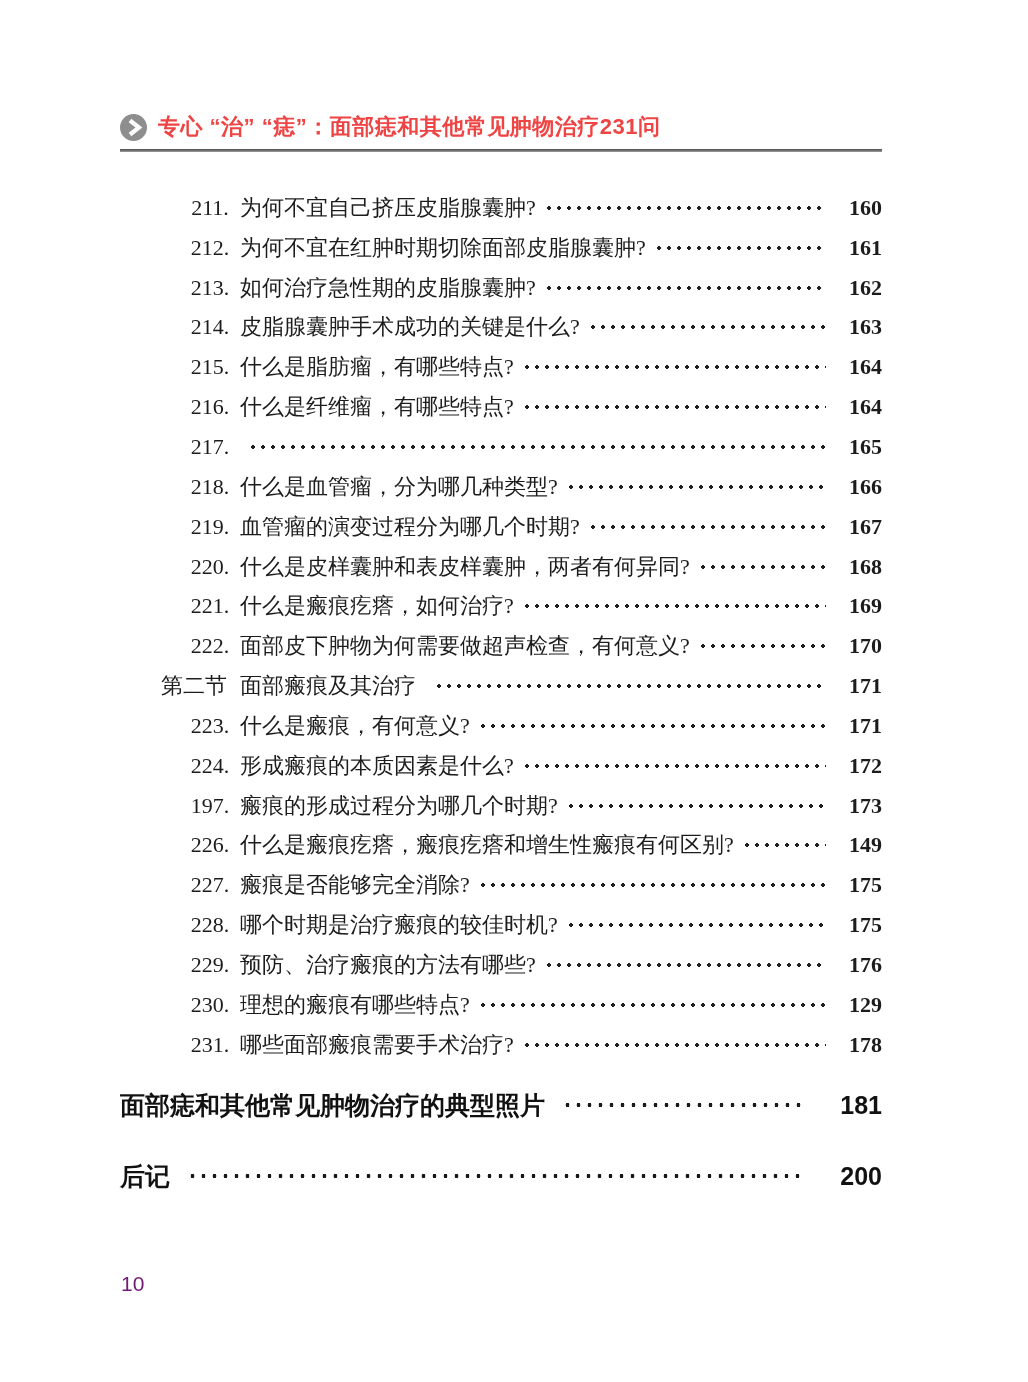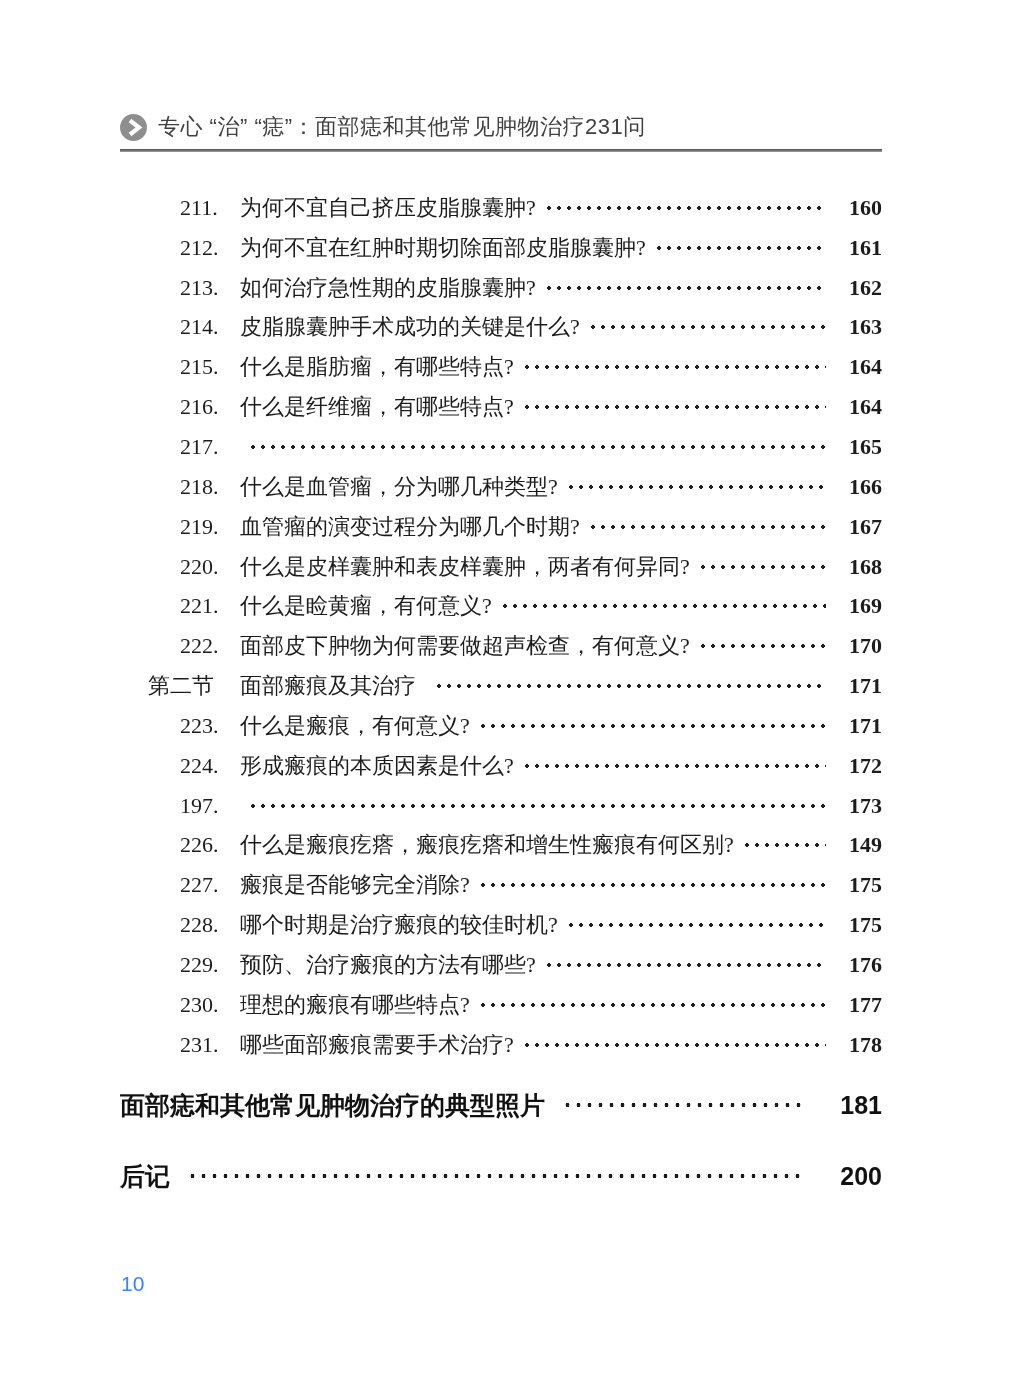--- a/index.html
+++ b/index.html
@@ -6,29 +6,29 @@
   .page {
     position:relative; width:1028px; height:1382px; background:#ffffff;
     margin:0 auto; overflow:hidden;
     font-family:"Liberation Serif","DejaVu Serif",serif; color:#1c1c1c;
   }
   
   .header { position:absolute; left:120px; top:112px; width:762px; }
   .header-inner { display:flex; align-items:center; gap:11px; padding-bottom:7px; }
   .header-title {
     font-family:"Liberation Sans","DejaVu Sans",sans-serif;
-    font-weight:normal; font-size:22px; color:#404040; letter-spacing:0.5px;
+    font-weight:bold; font-size:22px; color:#ef4444; letter-spacing:0.5px;
     white-space:nowrap;
   }
   .header-rule { height:3px; background:linear-gradient(#4c4c4c,#9c9c9c); }
   .hicon { flex:none; display:block; }
   
   .toc { position:absolute; left:120px; top:188px; width:762px; }
   .toc-row { display:flex; align-items:center; height:39.85px; font-size:22px; }
-  .toc-row .num { flex:none; margin-left:60px; width:60px; }
+  .toc-row .num { flex:none; margin-left:60px; width:60px;text-align:center; }
   .toc-row .title { flex:none; white-space:nowrap; }
   .leader {
     flex:1; height:12px; margin-left:8px; margin-right:10px;
     background-image:radial-gradient(circle,#1e1e1e 1.7px,transparent 1.9px);
     background-size:10px 12px; background-repeat:repeat-x; background-position:0 50%;
   }
   .pagenum { flex:none; width:46px; text-align:right;font-weight:bold; }
   .section-row .num { margin-left:28px; width:92px; }
   .section-row .leader { margin-left:18px; }
   
@@ -43,21 +43,21 @@
     background-image:radial-gradient(circle,#1a1a1a 1.9px,transparent 2.1px);
     background-size:11px 12px;
   }
   .big-row .pagenum { width:52px; }
   #big-entry-0 { top:1088px; height:34px; }
   #big-entry-1 { top:1159px; height:34px; }
   
   .folio {
     position:absolute; left:121px; top:1272px;
     font-family:"Liberation Sans","DejaVu Sans",sans-serif;
-    font-size:21px; color:#3b82f6;
+    font-size:21px; color:#701a75;
   }
 </style>
 </head>
 <body>
 
 <div class="page">
 
   <div class="header">
     <div class="header-inner">
       <svg class="hicon" width="27" height="27" viewBox="0 0 27 27">
@@ -125,21 +125,21 @@
       <span class="pagenum">167</span>
     </div>
     <div class="toc-row">
       <span class="num">220.</span>
       <span class="title">什么是皮样囊肿和表皮样囊肿，两者有何异同?</span>
       <span class="leader"></span>
       <span class="pagenum">168</span>
     </div>
     <div class="toc-row">
       <span class="num">221.</span>
-      <span class="title">什么是睑黄瘤，有何意义?</span>
+      <span class="title">什么是瘢痕疙瘩，如何治疗?</span>
       <span class="leader"></span>
       <span class="pagenum">169</span>
     </div>
     <div class="toc-row">
       <span class="num">222.</span>
       <span class="title">面部皮下肿物为何需要做超声检查，有何意义?</span>
       <span class="leader"></span>
       <span class="pagenum">170</span>
     </div>
     <div class="toc-row section-row">
@@ -155,20 +155,21 @@
       <span class="pagenum">171</span>
     </div>
     <div class="toc-row">
       <span class="num">224.</span>
       <span class="title">形成瘢痕的本质因素是什么?</span>
       <span class="leader"></span>
       <span class="pagenum">172</span>
     </div>
     <div class="toc-row">
       <span class="num">197.</span>
+      <span class="title">瘢痕的形成过程分为哪几个时期?</span>
       <span class="leader"></span>
       <span class="pagenum">173</span>
     </div>
     <div class="toc-row">
       <span class="num">226.</span>
       <span class="title">什么是瘢痕疙瘩，瘢痕疙瘩和增生性瘢痕有何区别?</span>
       <span class="leader"></span>
       <span class="pagenum">149</span>
     </div>
     <div class="toc-row">
@@ -186,21 +187,21 @@
     <div class="toc-row">
       <span class="num">229.</span>
       <span class="title">预防、治疗瘢痕的方法有哪些?</span>
       <span class="leader"></span>
       <span class="pagenum">176</span>
     </div>
     <div class="toc-row">
       <span class="num">230.</span>
       <span class="title">理想的瘢痕有哪些特点?</span>
       <span class="leader"></span>
-      <span class="pagenum">177</span>
+      <span class="pagenum">129</span>
     </div>
     <div class="toc-row">
       <span class="num">231.</span>
       <span class="title">哪些面部瘢痕需要手术治疗?</span>
       <span class="leader"></span>
       <span class="pagenum">178</span>
     </div>
   </div>
 
   <div class="big-row" id="big-entry-0">

